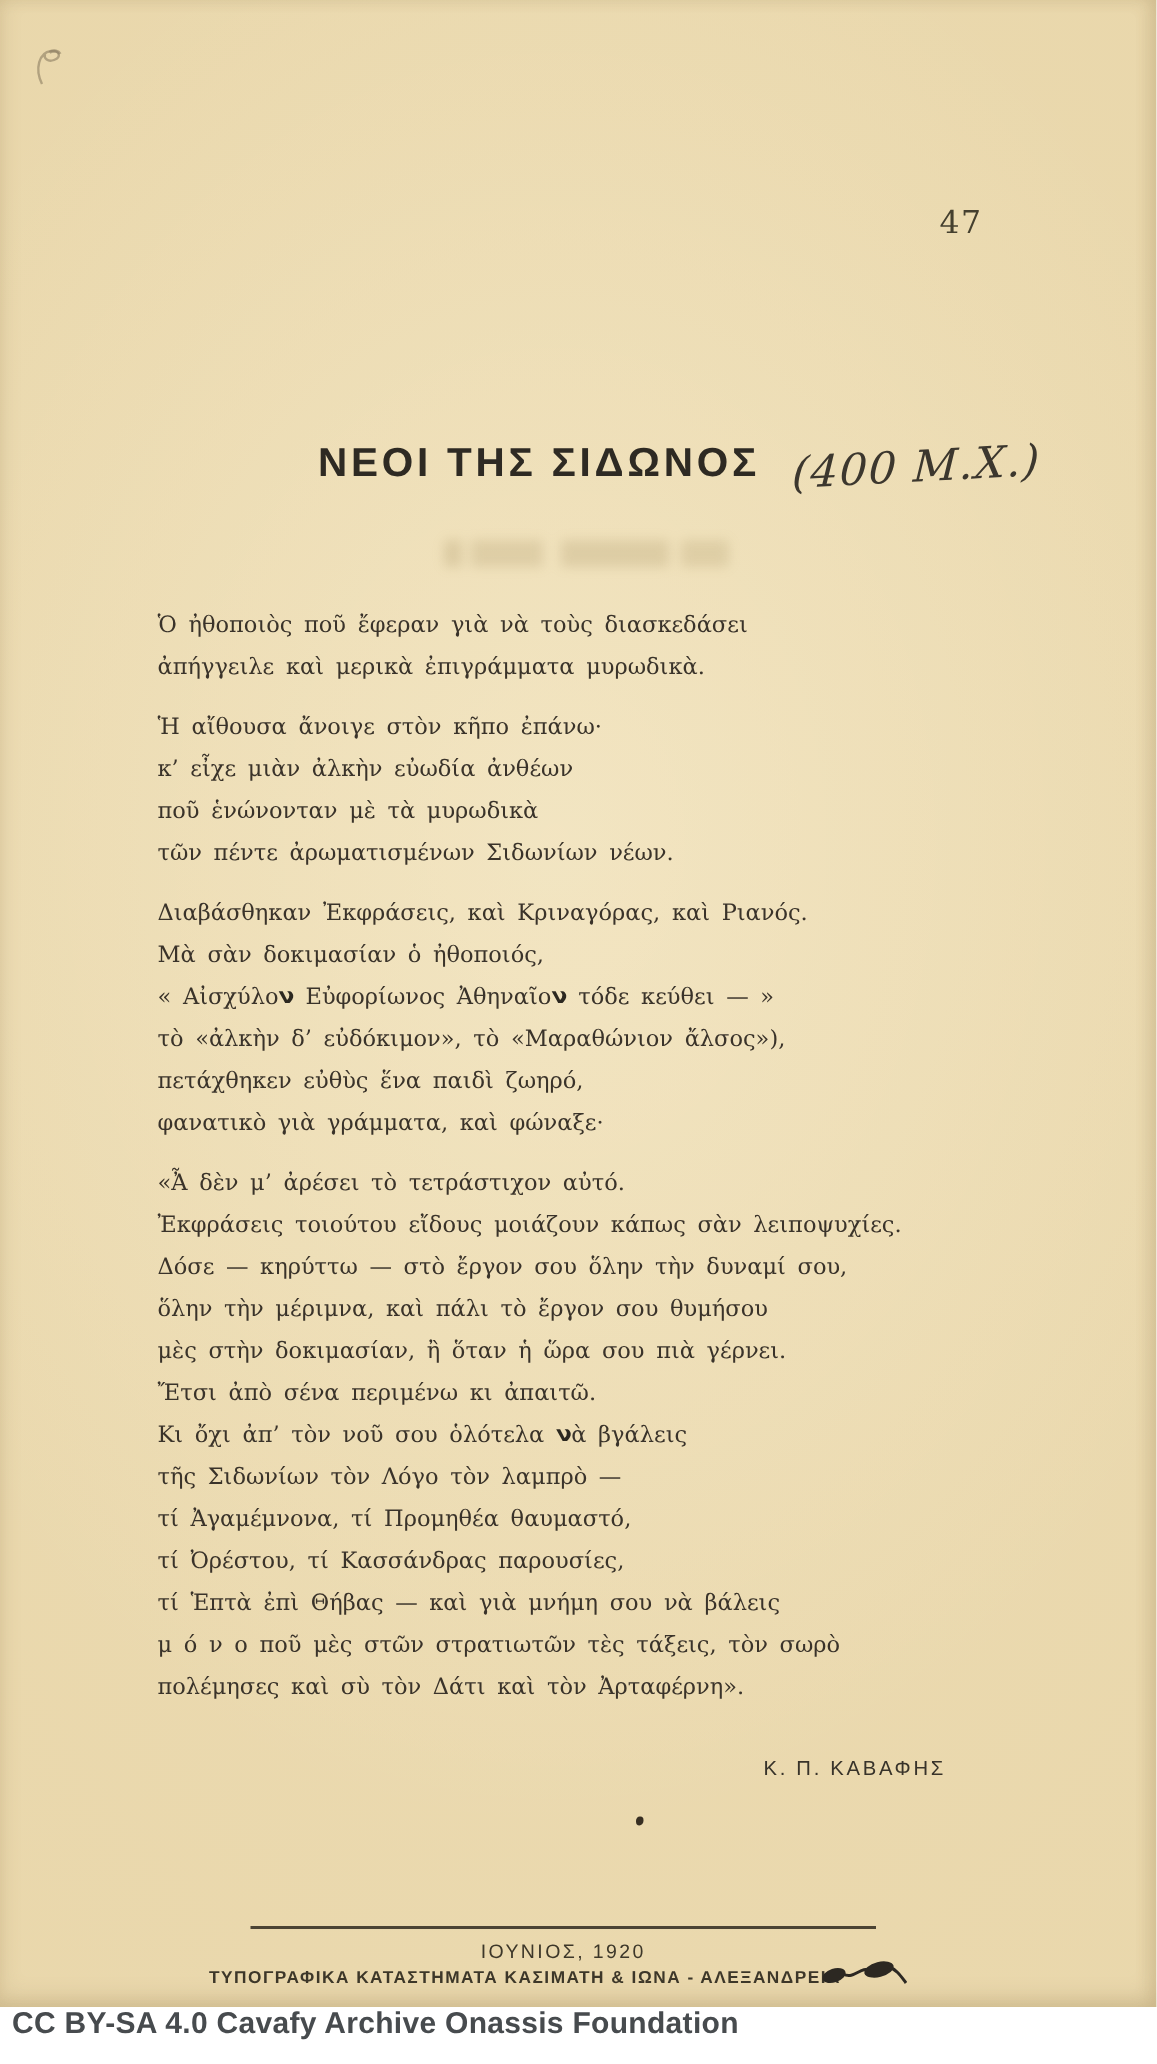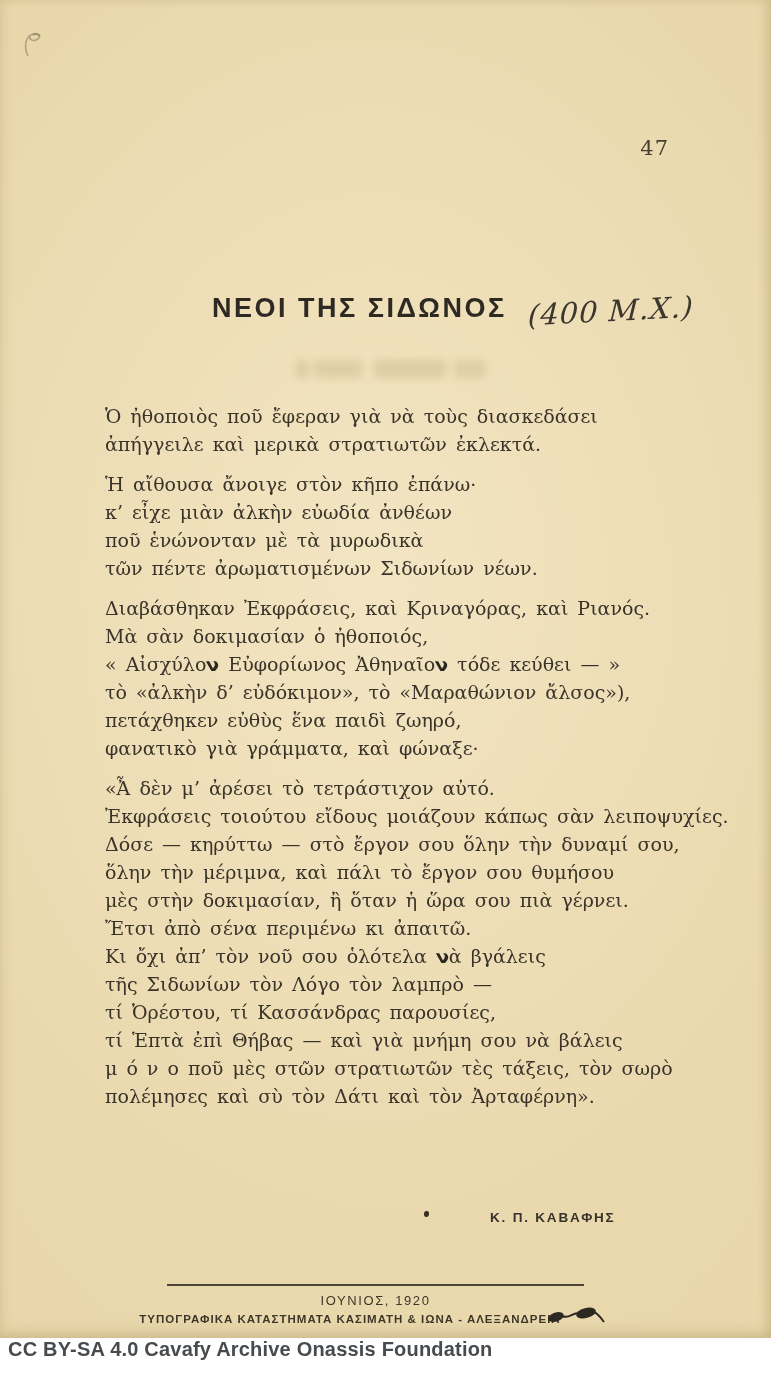--- a/index.html
+++ b/index.html
@@ -8,21 +8,21 @@
     font-family:"DejaVu Serif",serif;background:#fff;
   }
   .paper{
     position:absolute;left:0;top:0;width:771px;height:1338px;
     background:
       radial-gradient(ellipse 120% 90% at 48% 42%, rgba(255,248,224,.35) 0%, rgba(0,0,0,0) 55%),
       radial-gradient(ellipse 140% 120% at 50% 50%, #ecdbb2 0%, #e9d7ab 60%, #dcc697 100%);
     box-shadow:inset 0 -6px 14px rgba(120,95,50,.18), inset -5px 0 10px rgba(120,95,50,.12);
   }
   .page-number{
-    position:absolute;top:136px;right:102px;
+    position:absolute;top:136px;right:116px;
     font-family:"DejaVu Serif",serif;font-size:21px;color:#45402f;
     letter-spacing:1px;
   }
   .corner-mark{position:absolute;left:20px;top:26px;opacity:.75;}
   .title-row{
     position:absolute;left:212px;top:293px;white-space:nowrap;
   }
   .title-printed{
     font-family:"Liberation Sans","DejaVu Sans",sans-serif;
     font-weight:700;font-size:27px;letter-spacing:2.5px;color:#2e2a23;
@@ -37,35 +37,34 @@
     position:absolute;left:296px;top:360px;width:190px;height:18px;
     background:
       linear-gradient(90deg, rgba(160,138,88,.45) 0 12px, rgba(160,138,88,0) 12px 18px,
         rgba(160,138,88,.40) 18px 66px, rgba(160,138,88,0) 66px 78px,
         rgba(160,138,88,.42) 78px 150px, rgba(160,138,88,0) 150px 158px,
         rgba(160,138,88,.38) 158px 190px);
     filter:blur(4px);opacity:.55;border-radius:3px;
   }
   .poem{
     position:absolute;left:105px;top:402px;width:580px;
-    font-family:"DejaVu Serif",serif;font-size:19px;line-height:28px;
+    font-family:"DejaVu Serif",serif;font-size:15px;line-height:28px;
     color:#3a332a;word-spacing:3px;
   }
   .stanza{margin-bottom:12px;}
   .poem-line{white-space:nowrap;}
   .hand{
     display:inline-block;font-family:"DejaVu Sans",sans-serif;
     font-weight:700;color:#2c2820;transform:skewX(8deg) scaleY(.95);
   }
   .signature{
-    position:absolute;left:490px;top:1171px;
+    position:absolute;left:509px;top:1171px;
     font-family:"Liberation Sans","DejaVu Sans",sans-serif;
-    font-weight:700;font-size:13.5px;letter-spacing:1.8px;color:#38332a;
+    font-weight:400;font-size:13.5px;letter-spacing:1.8px;color:#38332a;
     white-space:nowrap;
-    margin-top:39px;
   }
   .ink-dot{
     position:absolute;left:424px;top:1211px;width:5px;height:6px;
     background:#372e22;border-radius:50% 40% 55% 45%;
   }
   .footer-rule{
     position:absolute;left:167px;top:1284px;width:417px;height:2px;
     background:#4c4434;
   }
   .footer-date{
@@ -105,21 +104,21 @@
   <div class="title-row">
     <span class="title-printed">ΝΕΟΙ ΤΗΣ ΣΙΔΩΝΟΣ</span>
     <span class="title-hand">(400 Μ.Χ.)</span>
   </div>
 
   <div class="ghost"></div>
 
   <div class="poem">
       <div class="stanza">
         <div class="poem-line"><span>Ὁ ἠθοποιὸς ποῦ ἔφεραν γιὰ νὰ τοὺς διασκεδάσει</span></div>
-        <div class="poem-line"><span>ἀπήγγειλε καὶ μερικὰ στρατιωτῶν ἐκλεκτά.</span></div>
+        <div class="poem-line"><span>ἀπήγγειλε καὶ μερικὰ ἐπιγράμματα μυρωδικὰ.</span></div>
       </div>
       <div class="stanza">
         <div class="poem-line"><span>Ἡ αἴθουσα ἄνοιγε στὸν κῆπο ἐπάνω·</span></div>
         <div class="poem-line"><span>κ’ εἶχε μιὰν ἀλκὴν εὐωδία ἀνθέων</span></div>
         <div class="poem-line"><span>ποῦ ἑνώνονταν μὲ τὰ μυρωδικὰ</span></div>
         <div class="poem-line"><span>τῶν πέντε ἀρωματισμένων Σιδωνίων νέων.</span></div>
       </div>
       <div class="stanza">
         <div class="poem-line"><span>Διαβάσθηκαν Ἐκφράσεις, καὶ Κριναγόρας, καὶ Ριανός.</span></div>
         <div class="poem-line"><span>Μὰ σὰν δοκιμασίαν ὁ ἠθοποιός,</span></div>
@@ -130,20 +129,21 @@
       </div>
       <div class="stanza">
         <div class="poem-line"><span>«Ἆ δὲν μ’ ἀρέσει τὸ τετράστιχον αὐτό.</span></div>
         <div class="poem-line"><span>Ἐκφράσεις τοιούτου εἴδους μοιάζουν κάπως σὰν λειποψυχίες.</span></div>
         <div class="poem-line"><span>Δόσε — κηρύττω — στὸ ἔργον σου ὅλην τὴν δυναμί σου,</span></div>
         <div class="poem-line"><span>ὅλην τὴν μέριμνα, καὶ πάλι τὸ ἔργον σου θυμήσου</span></div>
         <div class="poem-line"><span>μὲς στὴν δοκιμασίαν, ἢ ὅταν ἡ ὥρα σου πιὰ γέρνει.</span></div>
         <div class="poem-line"><span>Ἔτσι ἀπὸ σένα περιμένω κι ἀπαιτῶ.</span></div>
         <div class="poem-line"><span>Κι ὄχι ἀπ’ τὸν νοῦ σου ὁλότελα </span><span class="hand">ν</span><span>ὰ βγάλεις</span></div>
         <div class="poem-line"><span>τῆς Σιδωνίων τὸν Λόγο τὸν λαμπρὸ —</span></div>
+        <div class="poem-line"><span>τί Ἀγαμέμνονα, τί Προμηθέα θαυμαστό,</span></div>
         <div class="poem-line"><span>τί Ὀρέστου, τί Κασσάνδρας παρουσίες,</span></div>
         <div class="poem-line"><span>τί Ἑπτὰ ἐπὶ Θήβας — καὶ γιὰ μνήμη σου νὰ βάλεις</span></div>
         <div class="poem-line"><span>μ ό ν ο ποῦ μὲς στῶν στρατιωτῶν τὲς τάξεις, τὸν σωρὸ</span></div>
         <div class="poem-line"><span>πολέμησες καὶ σὺ τὸν Δάτι καὶ τὸν Ἀρταφέρνη».</span></div>
       </div>
     </div>
 
   <div class="signature">Κ. Π. ΚΑΒΑΦΗΣ</div>
 
   <div class="ink-dot"></div>

